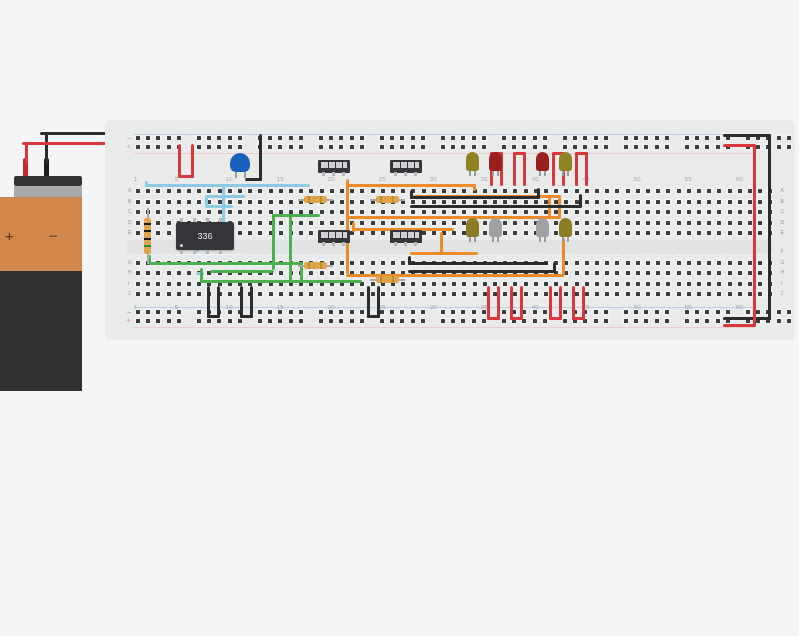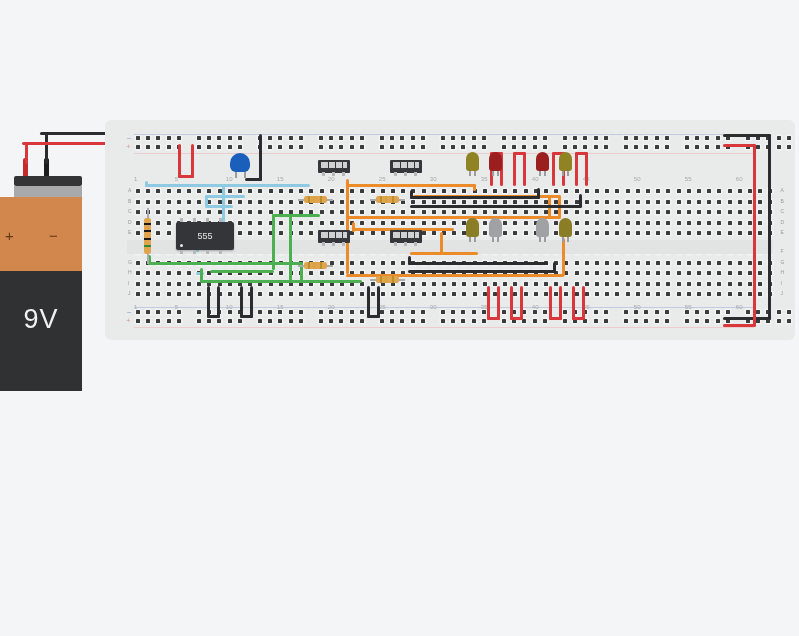--- a/index.html
+++ b/index.html
@@ -285,21 +285,20 @@
     <div class="bat-term pos"></div>
     <div class="bat-term neg"></div>
     <div class="bat-silver2"></div>
     <div class="bat-toptrim"></div>
     <div class="bat-silver"></div>
     <div class="bat-body-orange">
       <div class="bat-sign plus">+</div>
       <div class="bat-sign minus">−</div>
     </div>
     <div class="bat-body-dark"></div>
-    <div class="bat-label">9V</div>
   </div>
 
   <div class="wire wire-v" style="left:45px; top:132px; height:32px; background:#2b2c2e;"></div>
   <div class="wire wire-h" style="left:40px; top:132px; width:117px; background:#2b2c2e;"></div>
 
   <div class="wire wire-v" style="left:25px; top:142px; height:22px; background:#d8383c;"></div>
   <div class="wire wire-h" style="left:22px; top:142px; width:135px; background:#d8383c;"></div>
 
   <div id="breadboard">
     <div class="bb-inner" id="bb-inner">
@@ -1312,21 +1311,21 @@
     <div class="wire wire-v" style="left:552px; top:152px; height:34px; background:#d8383c;"></div>
     <div class="wire wire-h" style="left:552px; top:152px; width:13px; background:#d8383c;"></div>
     <div class="wire wire-v" style="left:562px; top:152px; height:34px; background:#d8383c;"></div>
 
     <div class="wire wire-v" style="left:575px; top:152px; height:34px; background:#d8383c;"></div>
     <div class="wire wire-h" style="left:575px; top:152px; width:13px; background:#d8383c;"></div>
     <div class="wire wire-v" style="left:585px; top:152px; height:34px; background:#d8383c;"></div>
   </div>
 
   <div class="ic" style="left:176px; top:222px; width:58px; height:28px;">
-    <div class="ic-label" style="top:9px; font-size:9px;">555</div>
+    <div class="ic-label" style="top:9px; font-size:9px;">336</div>
     <div class="ic-dot"></div>
   </div>
   <div>
     <div class="ic-pin" style="left:180px; top:218px;"></div>
     <div class="ic-pin" style="left:193px; top:218px;"></div>
     <div class="ic-pin" style="left:206px; top:218px;"></div>
     <div class="ic-pin" style="left:219px; top:218px;"></div>
   </div>
   <div>
     <div class="ic-pin" style="left:180px; top:250px;"></div>

